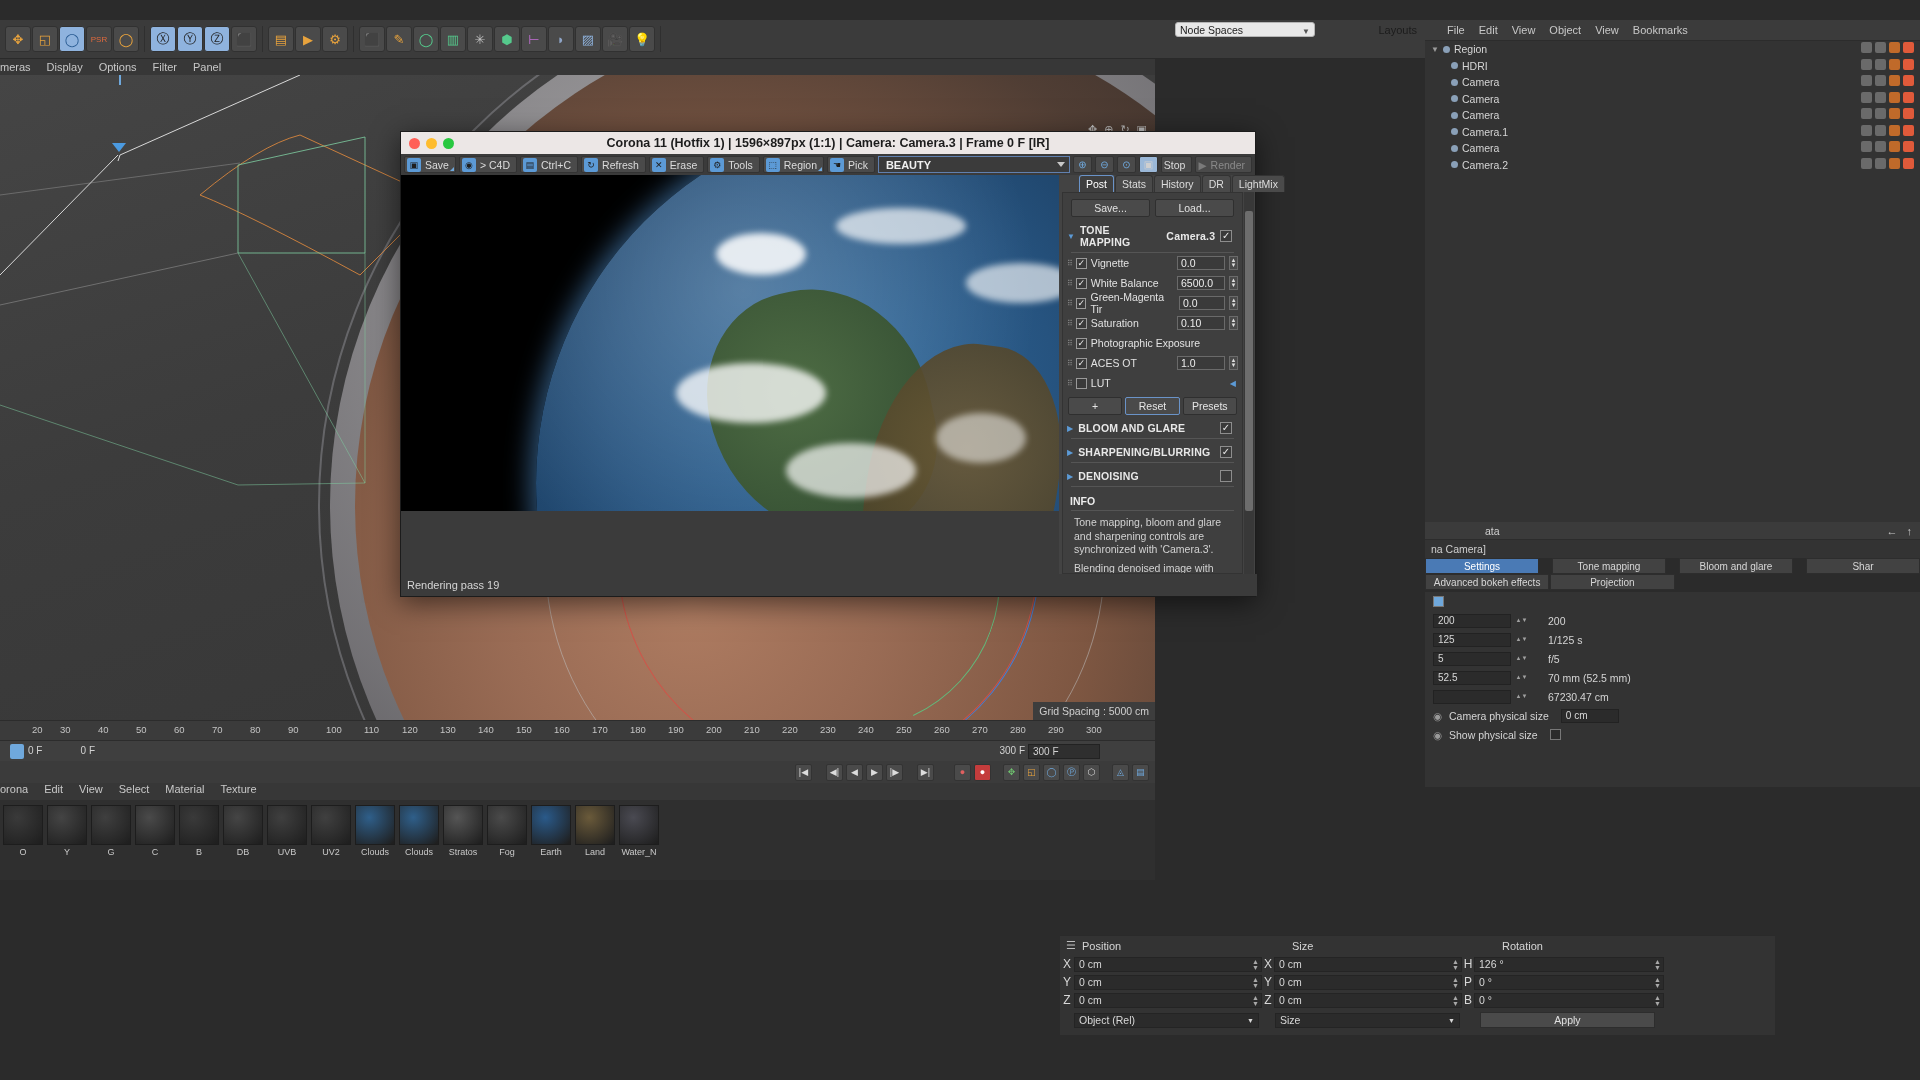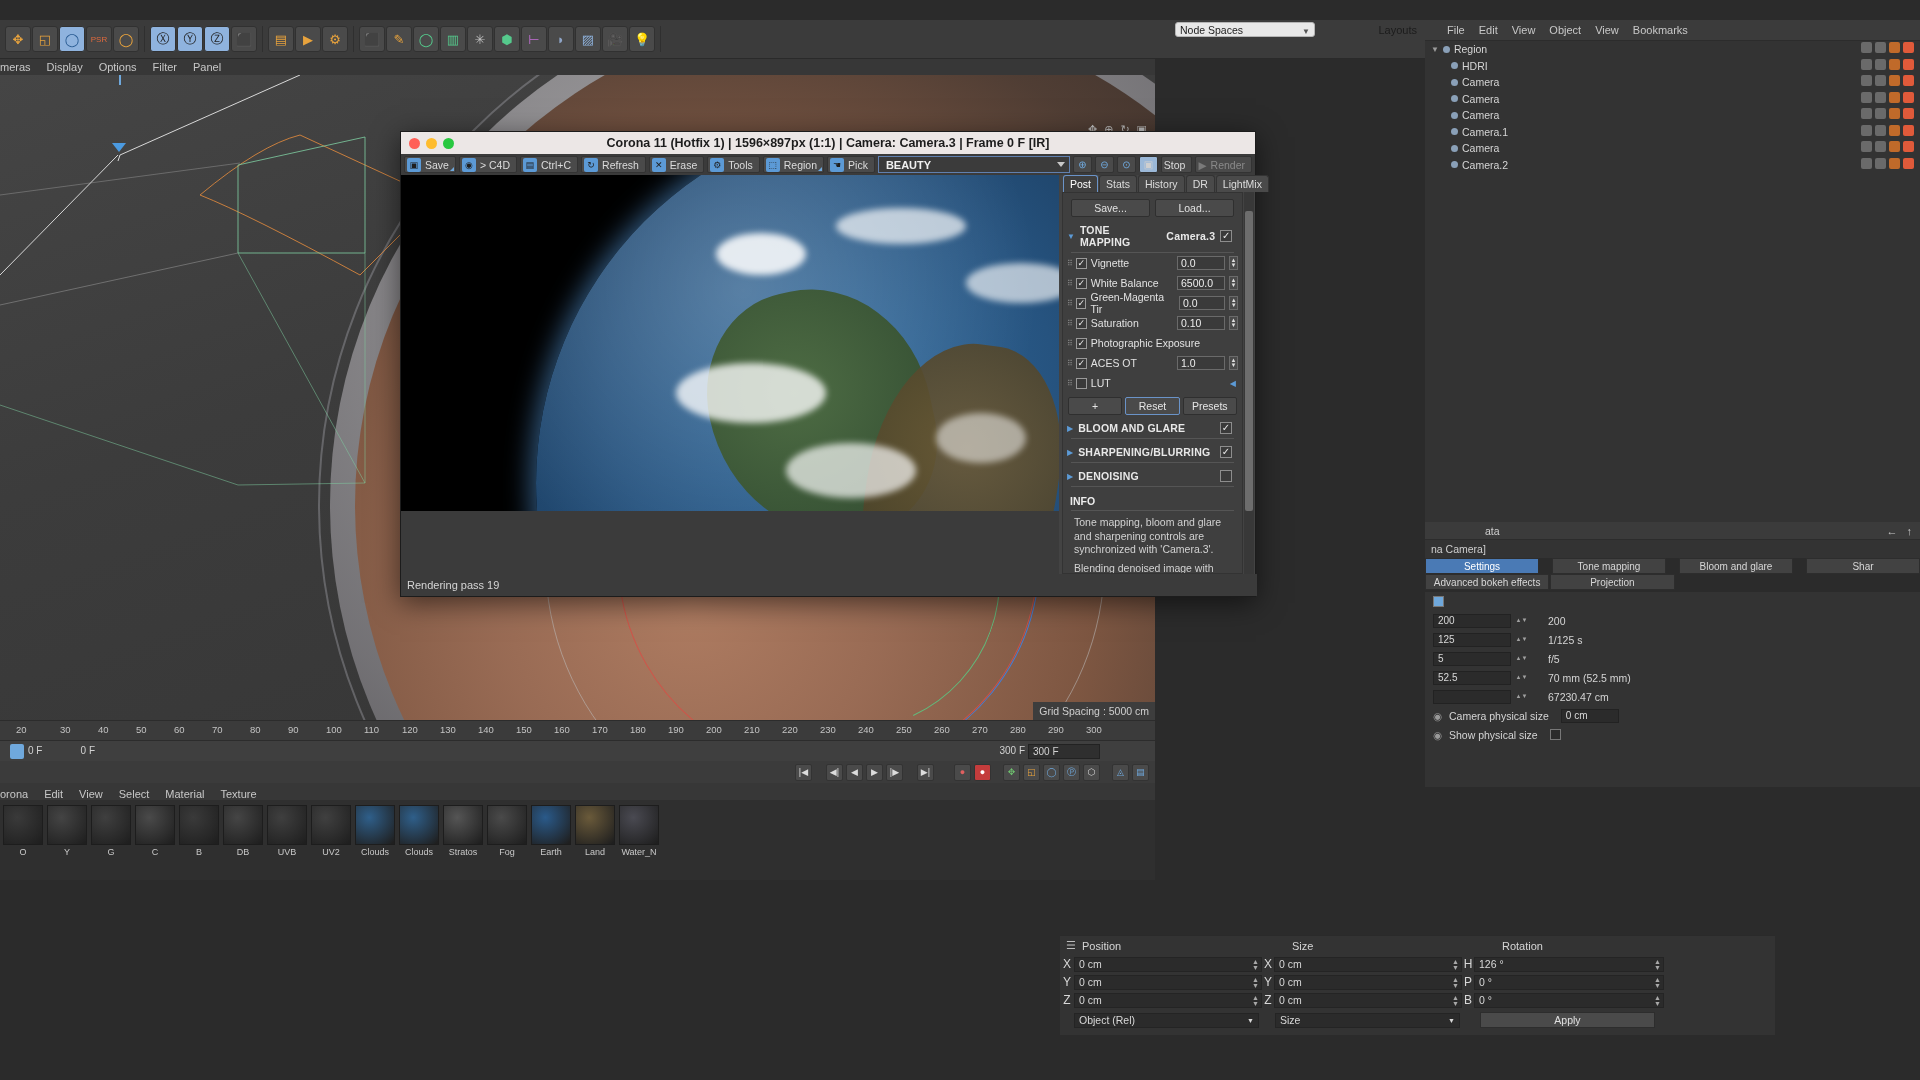--- a/index.html
+++ b/index.html
@@ -119,21 +119,21 @@
           display:flex; align-items:center; justify-content:center; color:#dcdcdc; font-size:9px; }
   .pbtn.red { background:#c43c3c; color:#fff;}
   .pbtn.rim { background:#4a4a4a; color:#e06060; }
   .pbtn.green { color:#6ec06e;}
   .pbtn.blue { color:#6fa8dc;}
   .pbtn.orange{ color:#e8a33d;}
 
   
   .mat-menu {
     position:absolute; left:0; top:783px; width:1155px; height:17px;
-    background:#373737; display:flex; align-items:flex-end; gap:16px; font-size:11px; color:#c8c8c8;
+    background:#373737; display:flex; align-items:flex-start; gap:16px; font-size:11px; color:#c8c8c8;
   }
   .mat-area {
     position:absolute; left:0; top:800px; width:1155px; height:80px;
     background:#2f2f2f; display:flex; align-items:flex-start; gap:2px; padding:5px 2px;
   }
   .mat {
     width:42px; display:flex; flex-direction:column; align-items:center; gap:2px;
   }
   .mat .sw {
     width:40px; height:40px; border:1px solid #1d1d1d;
@@ -238,21 +238,21 @@
            background:radial-gradient(circle at 40% 40%, #4e6b3c, #3b5530 60%, #30452a 100%); opacity:.93; transform:rotate(-12deg);}
   .cont2 { position:absolute; left:330px; top:230px; width:190px; height:300px; border-radius:50% 40% 55% 45%;
            background:radial-gradient(circle at 50% 35%, #6d5a36, #4c4128 65%, #3a3220 100%); opacity:.9; transform:rotate(8deg);}
   .cl { position:absolute; border-radius:50%; background:rgba(255,255,255,.85); filter:blur(3px); }
   .vfb-status {
     position:absolute; left:0; bottom:0; width:856px; height:22px; background:#3b3b3b;
     color:#d5d5d5; font-size:11px; display:flex; align-items:center; padding-left:6px;
   }
   
   .vfb-panel { position:absolute; right:0; top:43px; width:196px; bottom:22px; background:#434343; }
-  .p-tabs { display:flex; height:17px; gap:1px; padding-left:4px; }
+  .p-tabs { display:flex; height:17px; gap:1px; padding-left:20px; }
   .p-tab { background:#4a4a4a; border:1px solid #333; border-bottom:none; border-radius:3px 3px 0 0;
            color:#dcdcdc; font-size:10.5px; padding:0 6px; display:flex; align-items:center;}
   .p-tab.active { background:#3f3f3f; border-color:#6a93c8; color:#fff; }
   .p-inner { position:absolute; left:3px; right:12px; top:17px; bottom:0; background:#3f3f3f; border:1px solid #333; overflow:hidden; }
   .p-sl { display:flex; gap:5px; padding:6px 8px 0 8px;}
   .p-sl div { flex:1; height:18px; background:#4a4a4a; border:1px solid #2f2f2f; border-radius:2px;
               color:#e2e2e2; font-size:10.5px; display:flex; align-items:center; justify-content:center;}
   .sec-hdr { display:flex; align-items:center; gap:5px; padding:7px 6px 2px 4px; }
   .sec-hdr .ar { color:#5c9ad6; font-size:8px; }
   .sec-hdr .tt { font-size:10.5px; font-weight:bold; color:#e8e8e8; letter-spacing:.2px;}
@@ -367,21 +367,21 @@
     <div class="vp-corner-icons">
       <span>✥</span>
       <span>⊕</span>
       <span>↻</span>
       <span>▣</span>
     </div>
     <div class="grid-spacing">Grid Spacing : 5000 cm</div>
   </div>
 
   <div class="ruler" id="ruler">
-      <span class="tk" style="left:16px">20</span>
+      <span class="tk" style="left:32px">20</span>
       <span class="tk" style="left:60px">30</span>
       <span class="tk" style="left:98px">40</span>
       <span class="tk" style="left:136px">50</span>
       <span class="tk" style="left:174px">60</span>
       <span class="tk" style="left:212px">70</span>
       <span class="tk" style="left:250px">80</span>
       <span class="tk" style="left:288px">90</span>
       <span class="tk" style="left:326px">100</span>
       <span class="tk" style="left:364px">110</span>
       <span class="tk" style="left:402px">120</span>

